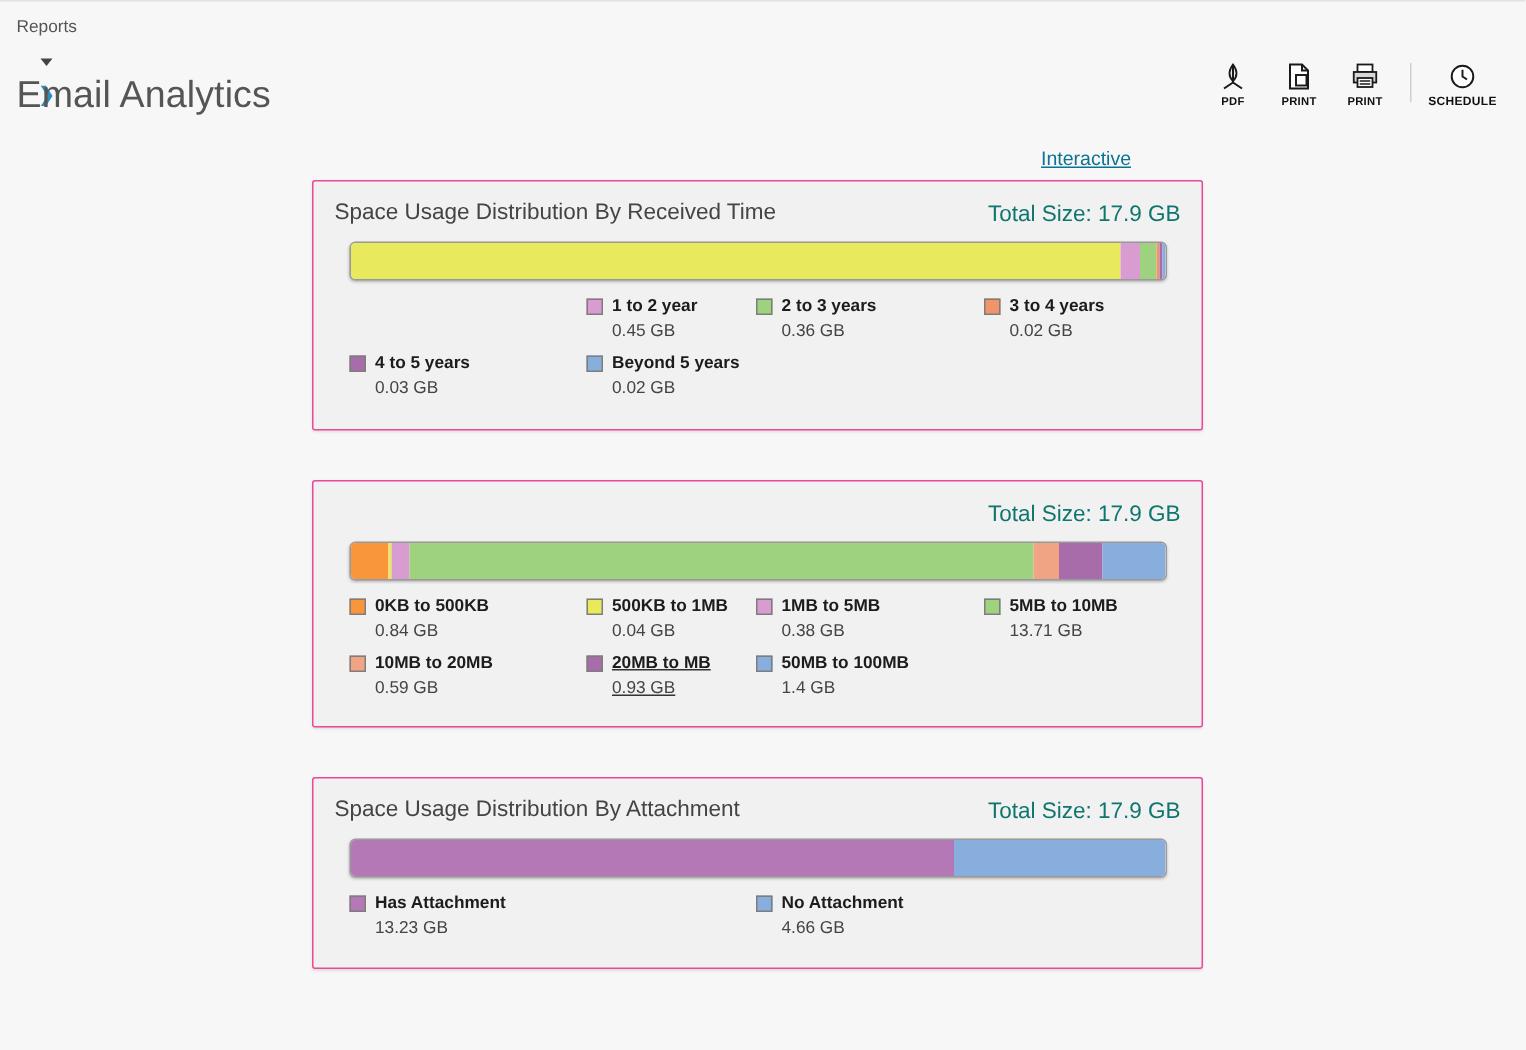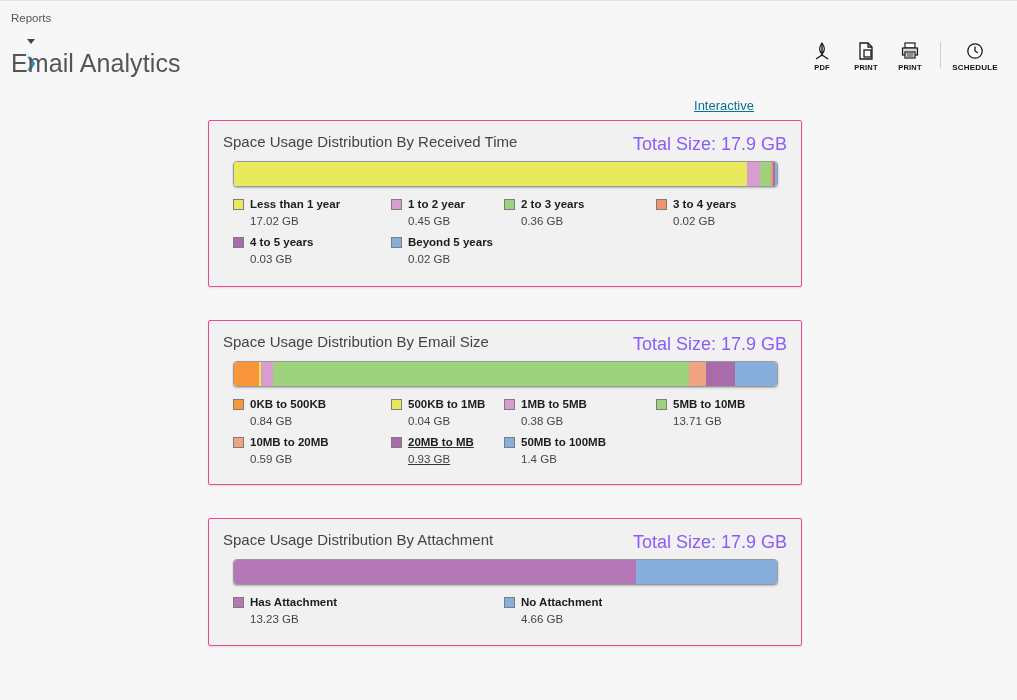--- a/index.html
+++ b/index.html
@@ -65,21 +65,21 @@
   #card1 { top:320px; height:165px; }
   #card2 { top:518px; height:128px; }
 
   .card-head { position:relative; height:40px; }
   .card-title {
     position:absolute; left:14px; top:12px;
     font-size:15px; color:#444; font-weight:400;
   }
   .card-total {
     position:absolute; right:14px; top:13px;
-    font-size:18px; color:#8b5cf6;
+    font-size:15px; color:#0f766e;
   }
 
   
   .bar-wrap {
     position:absolute; left:24px; top:40px;
     width:545px; height:26px;
     border:1px solid #9a9a9a;
     border-radius:4px;
     overflow:hidden;
     display:flex;
@@ -170,27 +170,20 @@
   <div class="bar-wrap">
       <div class="seg" title="Less than 1 year — 17.02 GB" style="background: rgb(233, 233, 94); width: 95.0838%; min-width: 2px;"></div>
       <div class="seg" title="1 to 2 year — 0.45 GB" style="background: rgb(217, 156, 208); width: 2.51397%; min-width: 2px;"></div>
       <div class="seg" title="2 to 3 years — 0.36 GB" style="background: rgb(159, 210, 126); width: 2.01117%; min-width: 2px;"></div>
       <div class="seg" title="3 to 4 years — 0.02 GB" style="background: rgb(240, 149, 107); width: 0.111732%; min-width: 2px;"></div>
       <div class="seg" title="4 to 5 years — 0.03 GB" style="background: rgb(169, 108, 171); width: 0.167598%; min-width: 2px;"></div>
       <div class="seg" title="Beyond 5 years — 0.02 GB" style="background: rgb(136, 174, 221); width: 0.111732%; min-width: 2px;"></div>
     </div>
   <div class="legend">
       <div class="legend-row">
-        <div class="legend-item" style="left: 0px;">
-          <div class="li-head">
-            <span class="swatch" style="background: rgb(233, 233, 94);"></span>
-            <span class="li-label">Less than 1 year</span>
-          </div>
-          <div class="li-value">17.02 GB</div>
-        </div>
         <div class="legend-item" style="left: 158px;">
           <div class="li-head">
             <span class="swatch" style="background: rgb(217, 156, 208);"></span>
             <span class="li-label">1 to 2 year</span>
           </div>
           <div class="li-value">0.45 GB</div>
         </div>
         <div class="legend-item" style="left: 271px;">
           <div class="li-head">
             <span class="swatch" style="background: rgb(159, 210, 126);"></span>
@@ -220,21 +213,20 @@
             <span class="li-label">Beyond 5 years</span>
           </div>
           <div class="li-value">0.02 GB</div>
         </div>
       </div>
     </div>
 </div>
 
 <div class="card" id="card1">
   <div class="card-head">
-    <div class="card-title">Space Usage Distribution By Email Size</div>
     <div class="card-total">Total Size: 17.9 GB</div>
   </div>
   <div class="bar-wrap">
       <div class="seg" title="0KB to 500KB — 0.84 GB" style="background: rgb(249, 150, 60); width: 4.69536%; min-width: 2px;"></div>
       <div class="seg" title="500KB to 1MB — 0.04 GB" style="background: rgb(233, 233, 94); width: 0.223589%; min-width: 2px;"></div>
       <div class="seg" title="1MB to 5MB — 0.38 GB" style="background: rgb(217, 156, 208); width: 2.12409%; min-width: 2px;"></div>
       <div class="seg" title="5MB to 10MB — 13.71 GB" style="background: rgb(159, 210, 126); width: 76.635%; min-width: 2px;"></div>
       <div class="seg" title="10MB to 20MB — 0.59 GB" style="background: rgb(240, 164, 131); width: 3.29793%; min-width: 2px;"></div>
       <div class="seg" title="20MB to MB — 0.93 GB" style="background: rgb(169, 108, 171); width: 5.19843%; min-width: 2px;"></div>
       <div class="seg" title="50MB to 100MB — 1.4 GB" style="background: rgb(136, 174, 221); width: 7.8256%; min-width: 2px;"></div>

